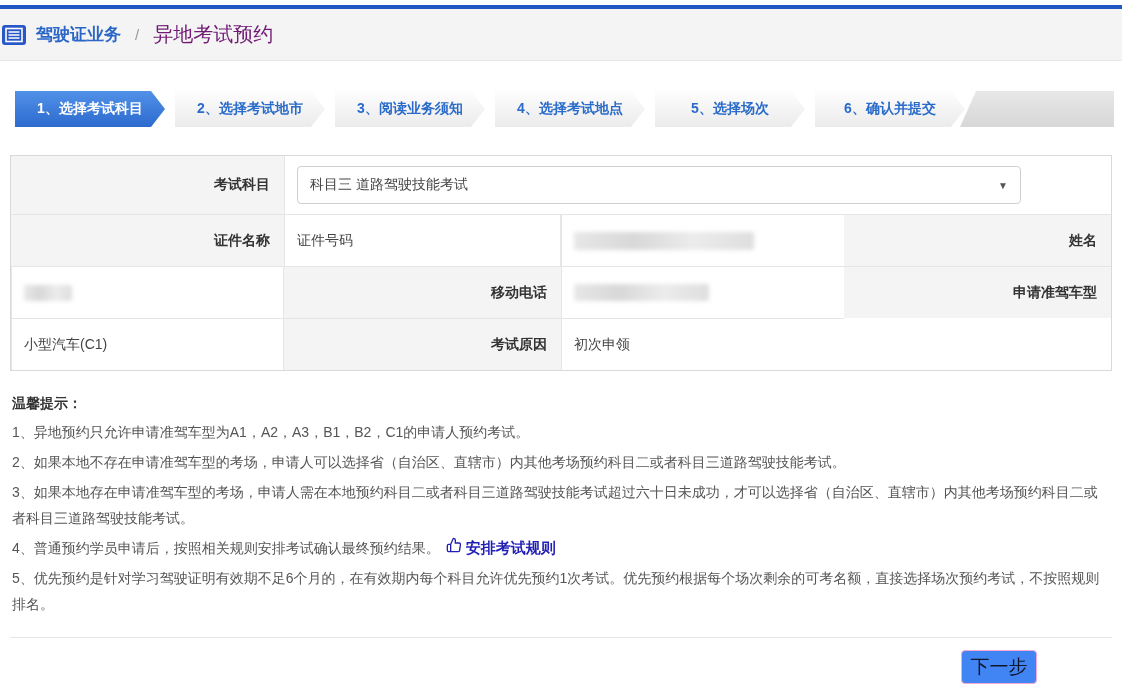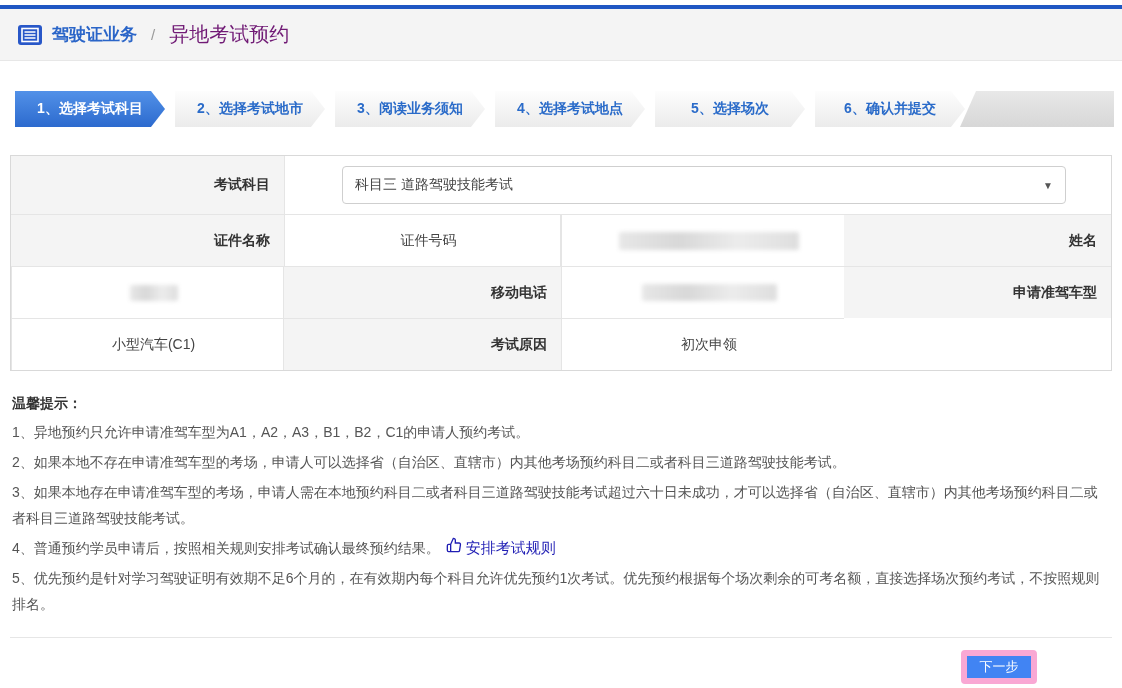--- a/index.html
+++ b/index.html
@@ -2,21 +2,21 @@
 <html><head>
 <meta charset="utf-8">
 <style>
   * { margin:0; padding:0; box-sizing:border-box; }
   html,body { width:1122px; height:688px; background:#fff; overflow:hidden;
     font-family:"Liberation Sans","DejaVu Sans",sans-serif; }
 
   .topbar { height:4px; background:#1f57c3; margin-top:5px; }
 
   .header { height:52px; background:#f4f4f4; border-bottom:1px solid #e7e7e7;
-    display:flex; align-items:center; padding-left:18px; }
+    display:flex; align-items:center; padding-left:2px; }
   .header .crumb-icon { margin-right:10px; display:flex; align-items:center; }
   .crumb-section { color:#2a65c8; font-size:17px; font-weight:bold; }
   .crumb-sep { color:#999; font-size:15px; margin:0 14px; }
   .crumb-current { color:#701a75; font-size:20px; }
 
   .steps { display:flex; margin:30px 8px 0; height:36px; }
   .step { flex:0 0 150px; display:flex; align-items:center; justify-content:center;
     font-size:14px; font-weight:bold; color:#2a6bc9;
     background:linear-gradient(#fdfdfd,#ebebeb);
     clip-path:polygon(0 0, calc(100% - 14px) 0, 100% 50%, calc(100% - 14px) 100%, 0 100%);
@@ -26,47 +26,47 @@
     clip-path:polygon(16px 0, 100% 0, 100% 100%, 0 100%); margin-left:-8px; }
 
   .form-table { margin:28px 10px 0; border:1px solid #d9d9d9;
     display:grid; grid-template-columns:273px 277px 283px 1fr; }
   .ft-cell { min-height:52px; display:flex; align-items:center; font-size:14px;
     border-top:1px solid #e5e5e5; }
   .ft-cell.no-top { border-top:none; }
   .ft-label { background:#f4f4f4; justify-content:flex-end; padding-right:14px;
     font-weight:bold; color:#333; }
   .ft-value { background:#fff; padding-left:12px; color:#444;
-    border-left:1px solid #e5e5e5;justify-content:center; }
+    border-left:1px solid #e5e5e5; }
   .ft-value.mid { border-right:1px solid #e5e5e5; }
   .row1-label, .row1-value { min-height:58px; }
   .row1-value { grid-column:2 / 5; }
 
   .select-box { width:724px; height:38px; border:1px solid #cfcfcf; border-radius:4px;
     display:flex; align-items:center; justify-content:space-between; padding:0 12px;
     color:#444; font-size:14px; background:#fff; cursor:pointer; }
   .select-box .arrow { color:#555; font-size:10px; }
 
   .redacted { border-radius:2px; filter:blur(2px);
     background:linear-gradient(90deg,#e7e7e7,#d8d8d8,#ececec,#dedede); }
   .redacted.id-number { width:180px; height:18px; }
   .redacted.name { width:48px; height:16px; }
   .redacted.mobile { width:135px; height:17px; }
 
   .tips { margin:18px 12px 0; font-size:14px; color:#555; }
   .tips-title { font-weight:bold; color:#333; margin-bottom:6px;margin-top:24px; }
   .tip-line { line-height:26px; margin-top:4px; }
-  .tip-link { color:#201eb4; font-size:15px; text-decoration:none; font-weight:400;
+  .tip-link { color:#201eb4; font-size:15px; text-decoration:none; font-weight:700;
     display:inline-flex; align-items:center; gap:2px; cursor:pointer; }
   .tip-link svg { margin:0 2px 0 6px; }
 
   .divider { border-top:1px solid #e6e6e6; margin:20px 10px 0; }
   .footer { text-align:right; padding:12px 85px 0 0; }
-  .next-btn { width:76px; height:34px; background:#4184f3; border:6px solid #f9a8d4;
-    border-radius:4px; color:#ffffff; font-size:13px; cursor:pointer;
+  .next-btn { width:76px; height:34px; background:#4184f3; border:1px solid #f9a8d4;
+    border-radius:4px; color:#0f172a; font-size:19px; cursor:pointer;
     font-family:"Liberation Sans","DejaVu Sans",sans-serif; }
 </style>
 </head>
 <body>
 
 <div class="topbar"></div>
 
 <div class="header">
   <span class="crumb-icon">
     <svg width="24" height="20" viewBox="0 0 24 20">

